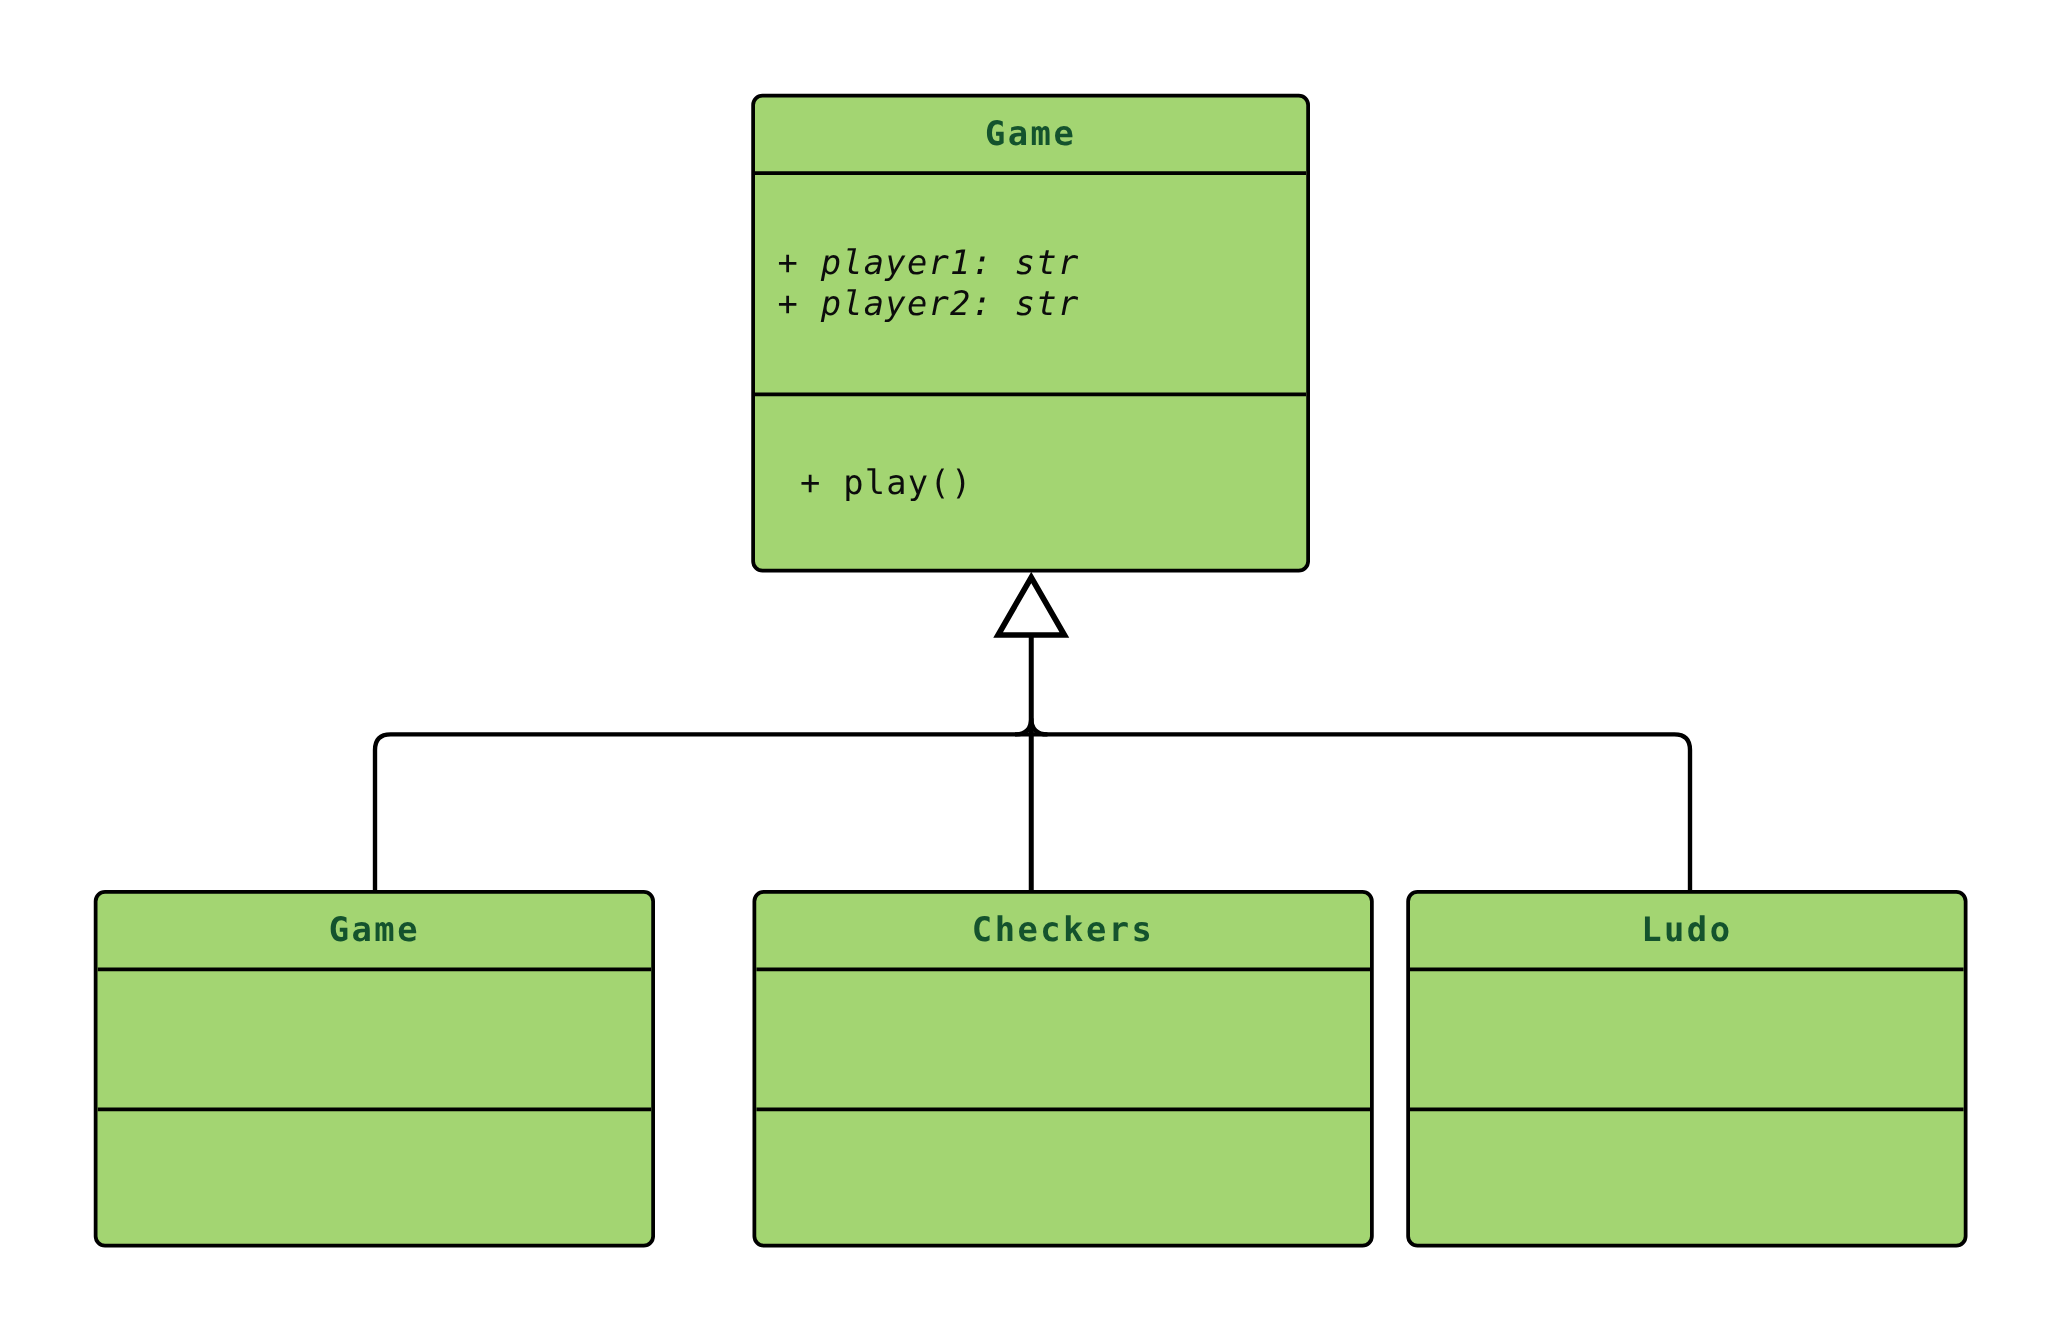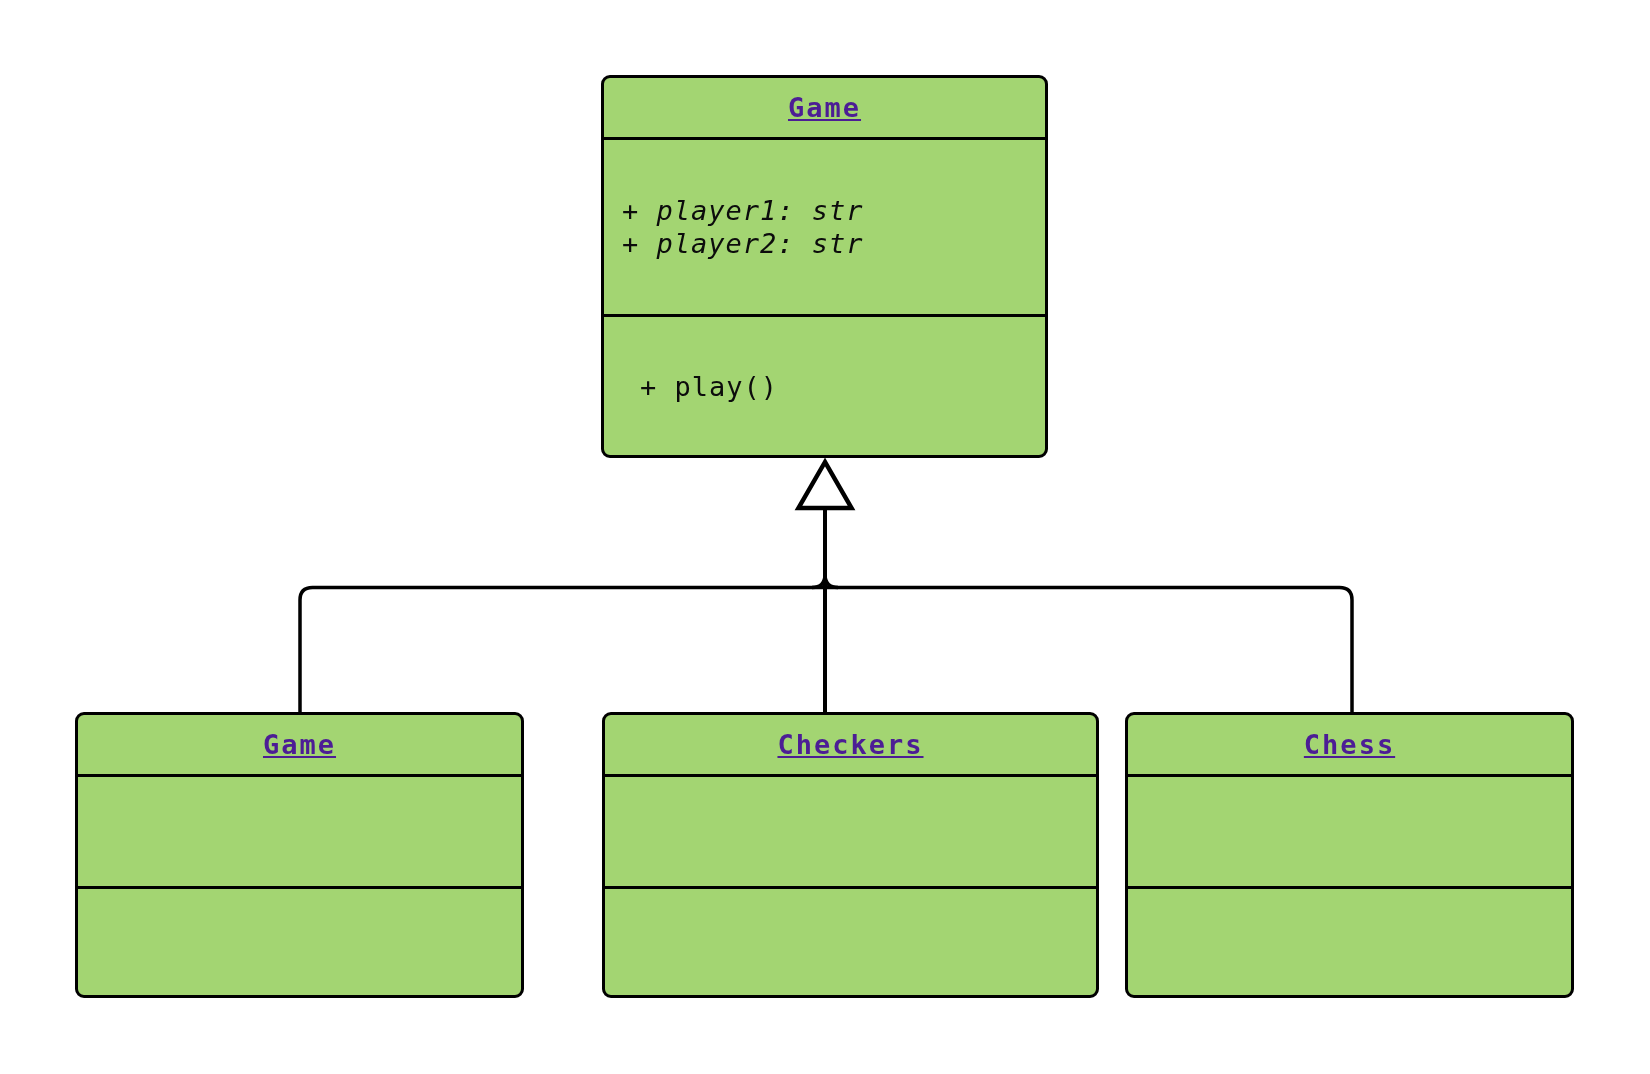--- a/index.html
+++ b/index.html
@@ -34,22 +34,21 @@
   .sec-title{
     box-sizing:content-box;
     height:59px;
     border-bottom:3px solid var(--border);
     display:flex;
     align-items:center;
     justify-content:center;
     font-weight:bold;
     font-size:27px;
     letter-spacing:2px;
-    color:#4c1d95;
-    text-decoration:underline;
+    color:#14532d;
   }
   .sec-attrs{
     box-sizing:content-box;
     border-bottom:3px solid var(--border);
     display:flex;
     flex-direction:column;
     justify-content:center;
     padding-left:18px;
     font-size:27px;
     letter-spacing:1px;
@@ -109,18 +108,18 @@
     <div class="sec-methods"></div>
   </div>
 
   <div class="class-box box-sub box-checkers">
     <div class="sec-title">Checkers</div>
     <div class="sec-attrs"></div>
     <div class="sec-methods"></div>
   </div>
 
   <div class="class-box box-sub box-ludo">
-    <div class="sec-title">Chess</div>
+    <div class="sec-title">Ludo</div>
     <div class="sec-attrs"></div>
     <div class="sec-methods"></div>
   </div>
 
 </div>
 
 </body></html>

